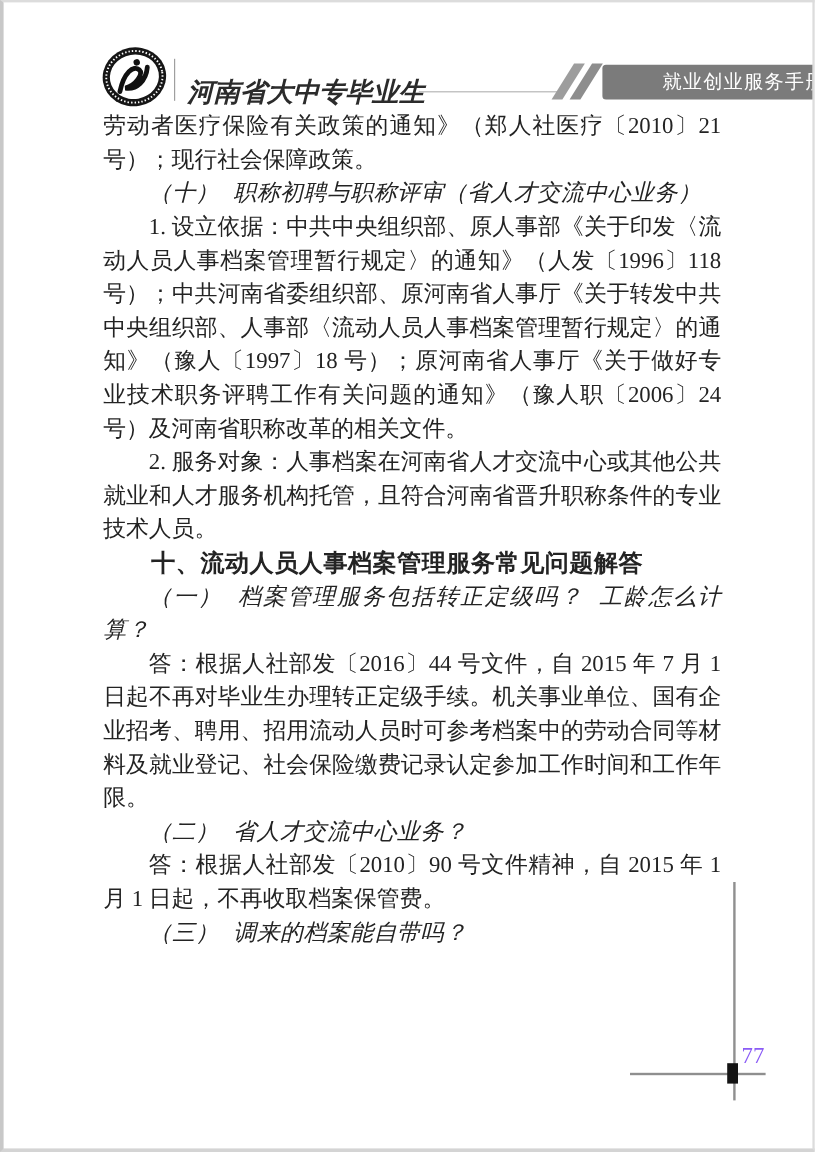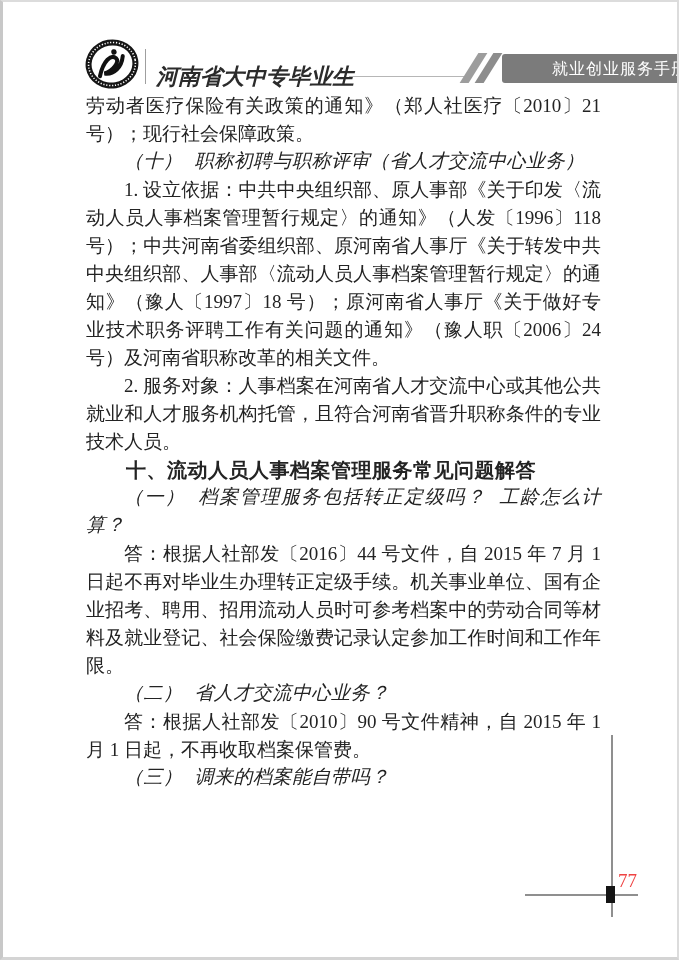--- a/index.html
+++ b/index.html
@@ -74,21 +74,21 @@
   .footer-hrule {
     position: absolute; left: 522px; top: 892px;
     width: 113px; height: 2px; background: #8f8f8f;
   }
   .footer-marker {
     position: absolute; left: 603px; top: 884px;
     width: 9px; height: 17px; background: #141414;
   }
   .page-number {
     position: absolute; left: 615px; top: 868px;
-    font-size: 19px; color: #ef4444;
+    font-size: 19px; color: #8b5cf6;
   }
 </style>
 </head>
 <body>
 
 <div class="page">
 
   <div class="logo">
     <svg width="56" height="52" viewBox="0 0 56 52">
       <g transform="rotate(-10 28 26)">

